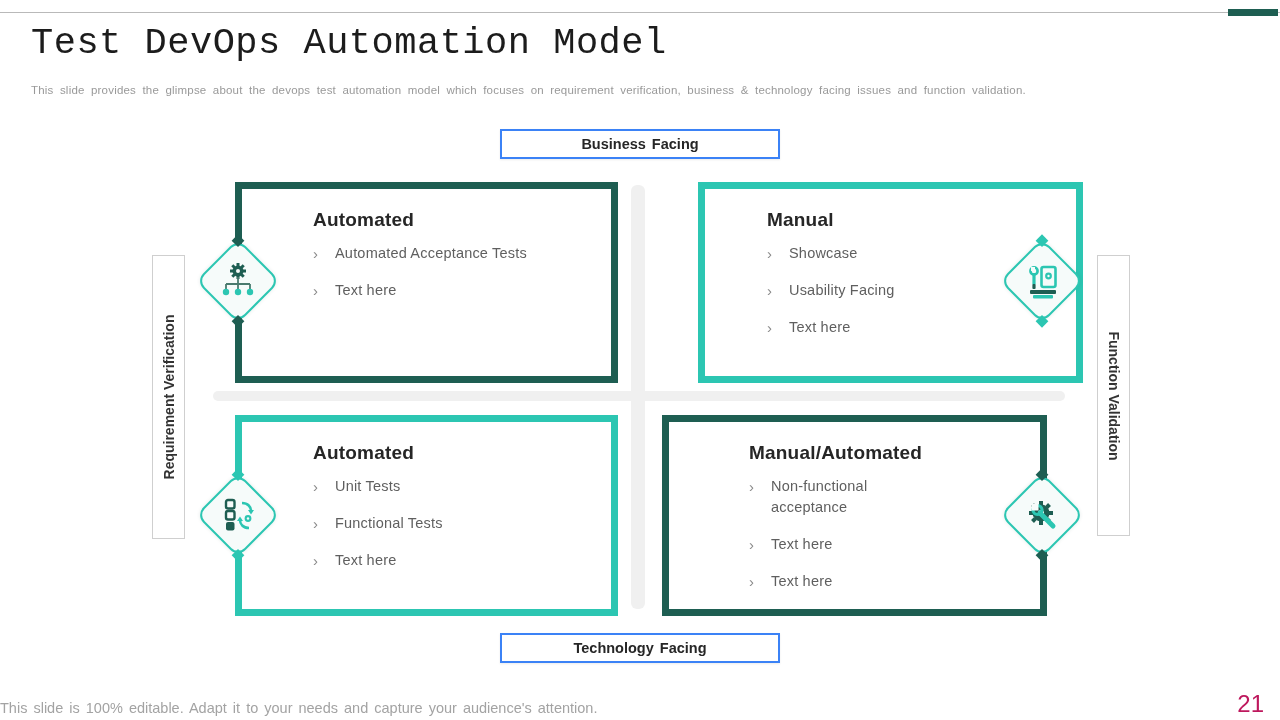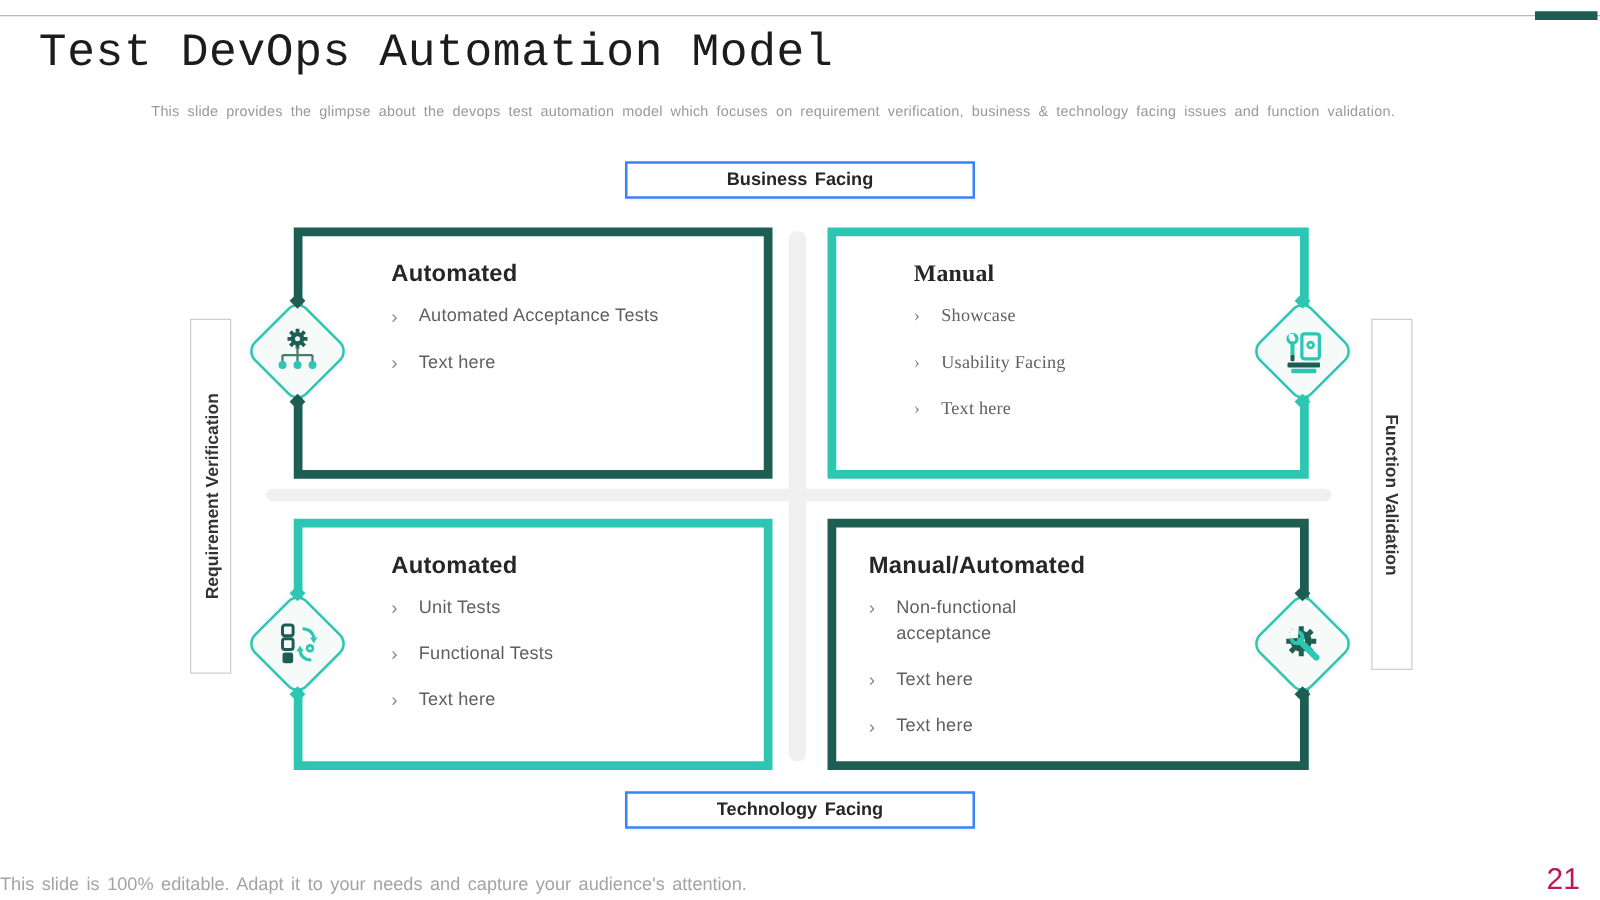--- a/index.html
+++ b/index.html
@@ -8,21 +8,21 @@
     --strip:#F0F0F0;
   }
   *{box-sizing:border-box;}
   body{margin:0;background:#ffffff;font-family:"Liberation Sans",sans-serif;}
   .slide{position:relative;width:1280px;height:720px;background:#fff;overflow:hidden;}
 
   .top-rule{position:absolute;left:0;top:12px;width:100%;height:1px;background:#b9b9b9;}
   .accent-bar{position:absolute;left:1228px;top:9px;width:50px;height:7px;background:var(--dark);}
 
   .page-title{position:absolute;left:31px;top:22px;font-size:37px;font-weight:400;color:#1c1c1c;letter-spacing:.5px;font-family:Liberation Mono, monospace;}
-  .page-subtitle{position:absolute;left:16px;top:84px;width:1100px;font-size:11.5px;color:#999;word-spacing:3px;letter-spacing:.2px;text-align:right;}
+  .page-subtitle{position:absolute;left:31px;top:84px;width:1100px;font-size:11.5px;color:#999;word-spacing:3px;letter-spacing:.2px;}
 
   .axis-h{position:absolute;width:280px;height:30px;background:#fff;border:2px solid #3b82f6;
           box-shadow:0 1px 2px rgba(0,0,0,.08);display:flex;align-items:center;justify-content:center;
           font-size:14.5px;font-weight:bold;color:#262626;word-spacing:2px;}
   .axis-top{left:500px;top:129px;}
   .axis-bottom{left:500px;top:633px;}
 
   .axis-side{position:absolute;width:33px;background:#fff;border:1px solid #cfcfcf;}
   .axis-side span{position:absolute;left:50%;top:50%;white-space:nowrap;font-size:14px;font-weight:bold;color:#333;}
   .axis-left{left:152px;top:255px;height:284px;}
@@ -30,23 +30,23 @@
   .axis-right{left:1097px;top:255px;height:281px;}
   .axis-right span{transform:translate(-50%,-50%) rotate(90deg);}
 
   .strip-v{position:absolute;left:631px;top:185px;width:14px;height:424px;background:var(--strip);border-radius:6px;}
   .strip-h{position:absolute;left:213px;top:391px;width:852px;height:10px;background:var(--strip);border-radius:5px;}
 
   .quad{position:absolute;width:383px;height:201px;background:#fff;padding:20px 14px 0 71px;}
   .quad.b-dark{border:7px solid var(--dark);}
   .quad.b-bright{border:7px solid var(--bright);}
   .quad-tl{left:235px;top:182px;}
-  .quad-tr{left:662px;top:182px;width:385px;padding-left:62px;font-family:Liberation Serif, serif;}
+  .quad-tr{left:698px;top:182px;width:385px;padding-left:62px;}
   .quad-bl{left:235px;top:415px;}
-  .quad-br{left:662px;top:415px;width:385px;padding-left:26px;}
+  .quad-br{left:662px;top:415px;width:385px;padding-left:80px;}
 
   .quad-title{font-size:19px;font-weight:bold;color:#262626;margin-bottom:12px;letter-spacing:.2px;}
   .quad-list{list-style:none;margin:0;padding:0;}
   .quad-list li{display:flex;align-items:flex-start;margin-bottom:16px;font-size:14.5px;line-height:21px;color:#5f5f5f;letter-spacing:.2px;}
   .quad-list .marker{width:22px;flex:0 0 22px;color:#8a8a8a;font-size:15px;}
   .quad-br .item-text{max-width:150px;}
 
   .diamond{position:absolute;width:60px;height:60px;background:#f6fbfa;border:2px solid var(--bright);
            border-radius:11px;transform:rotate(45deg);box-shadow:0 0 4px rgba(30,94,82,.12);}
   .diamond .nub{position:absolute;width:9px;height:9px;}

